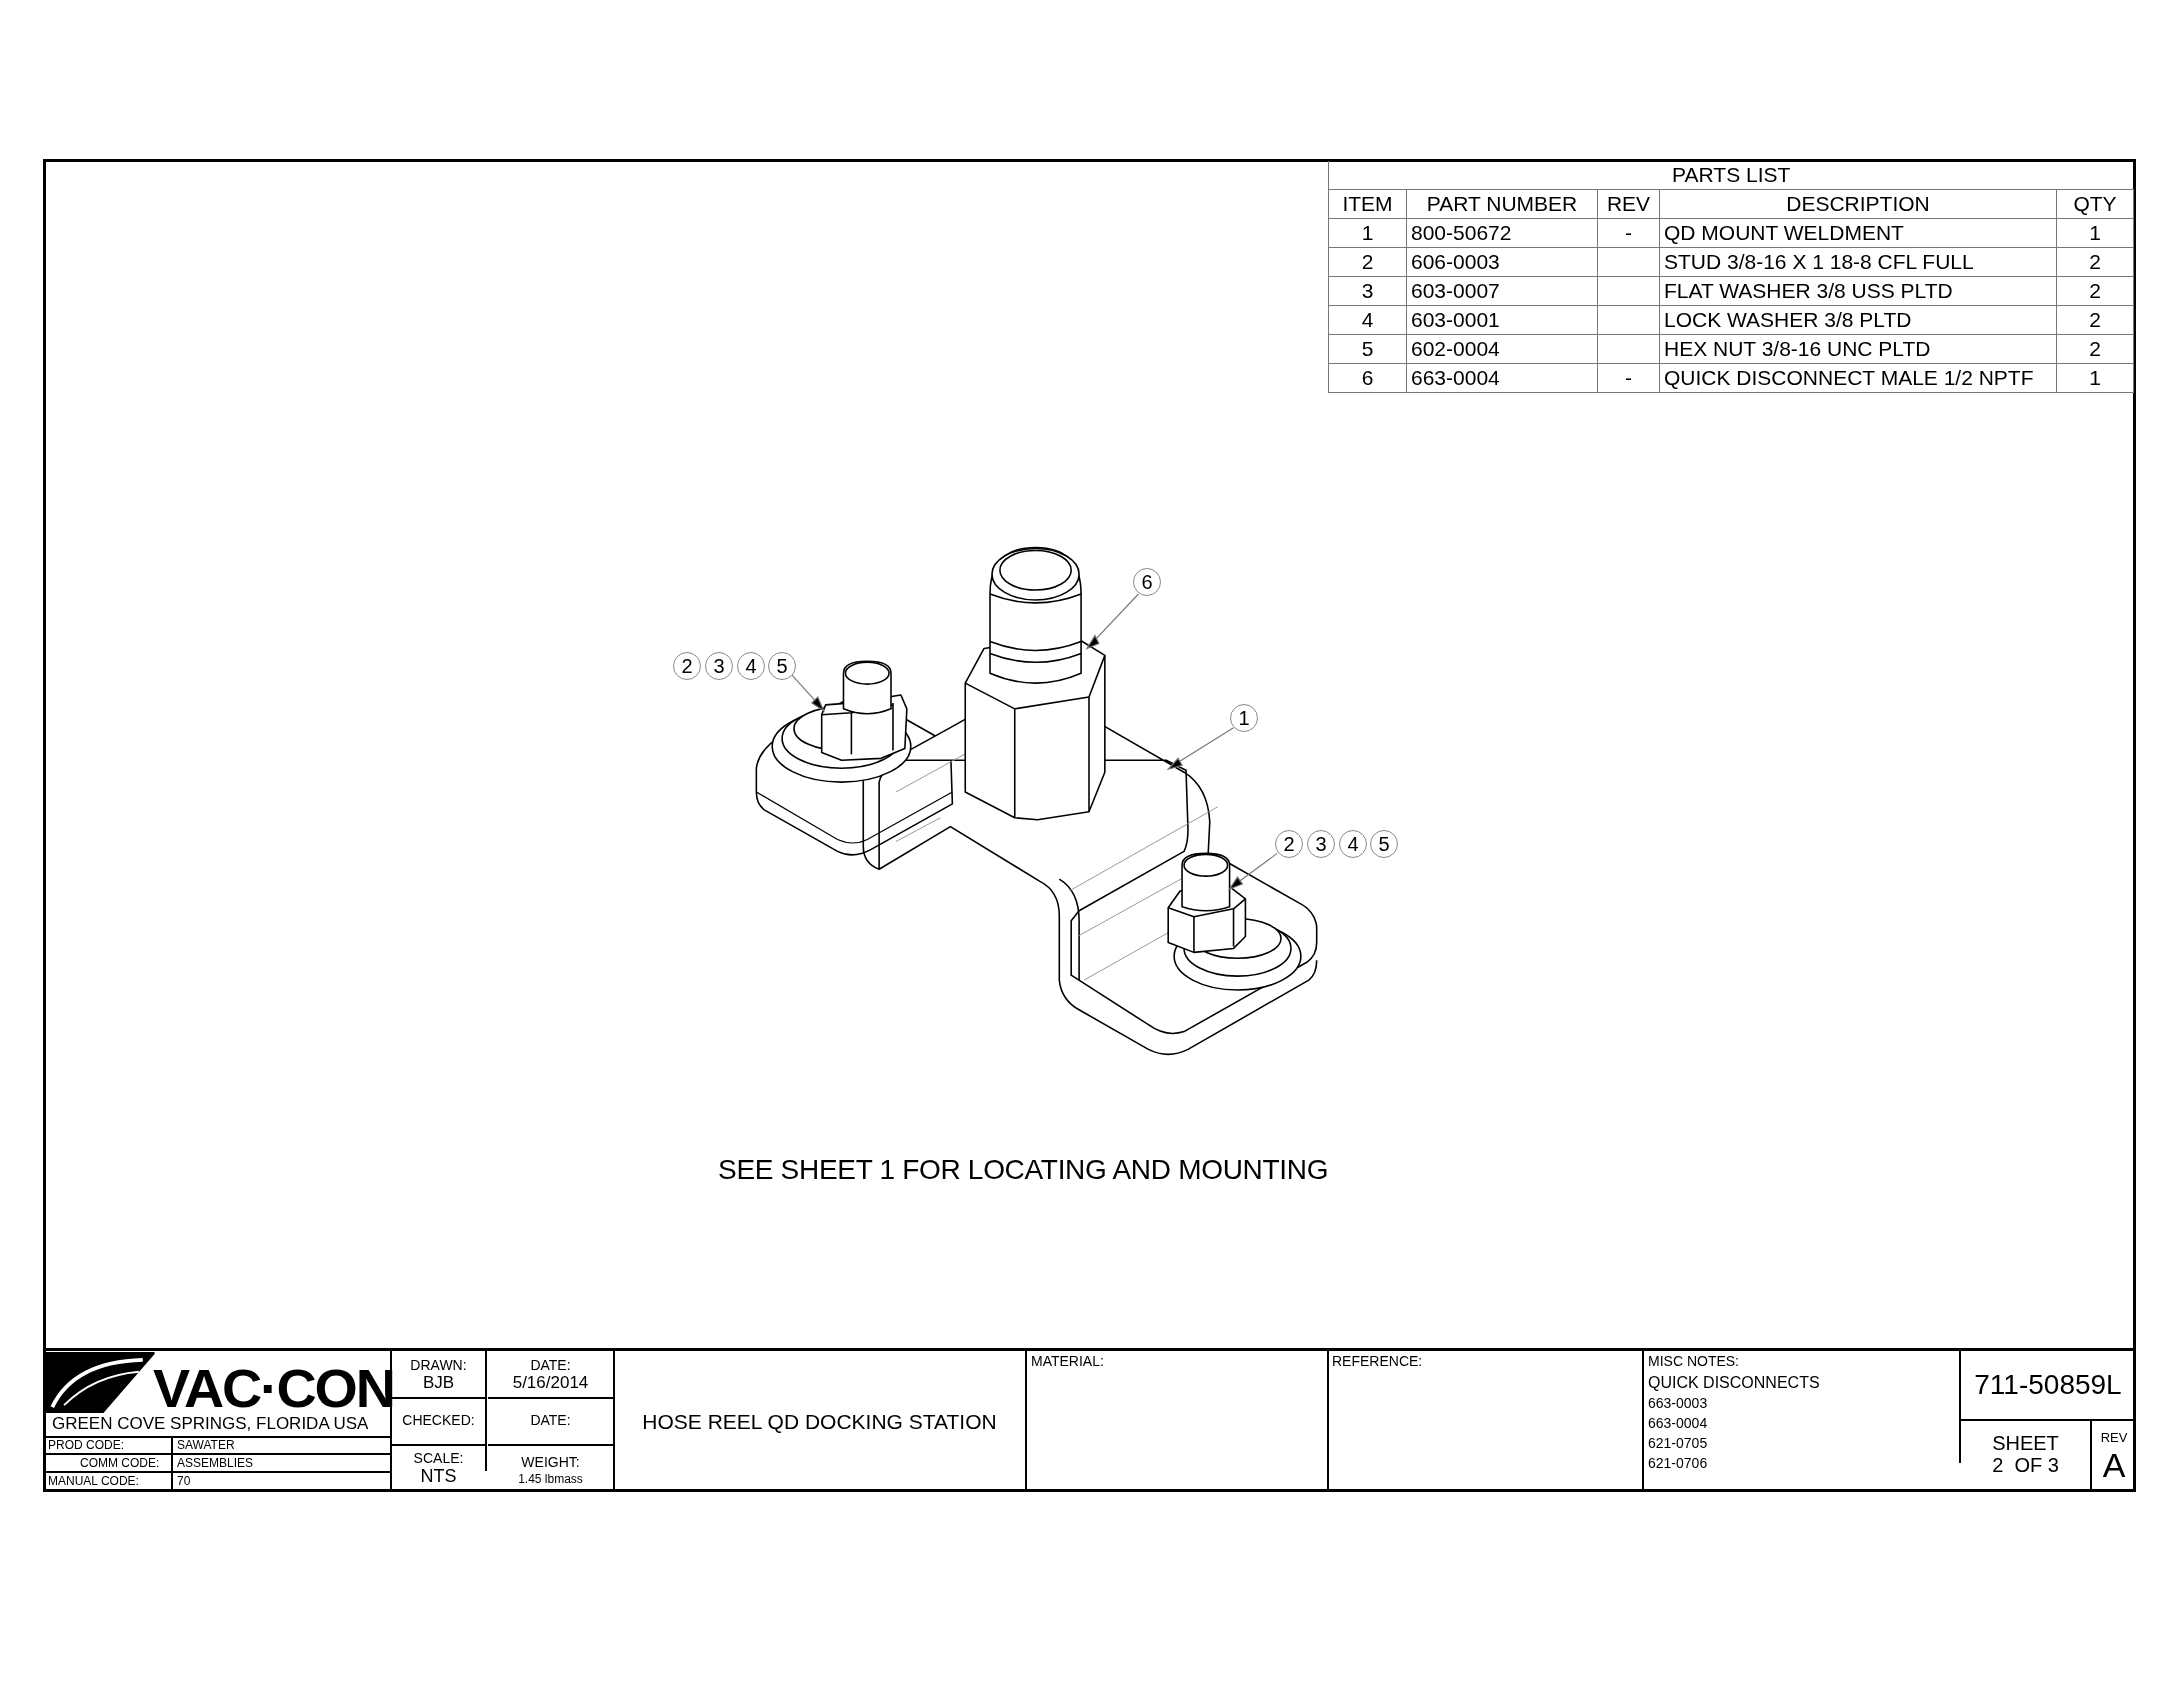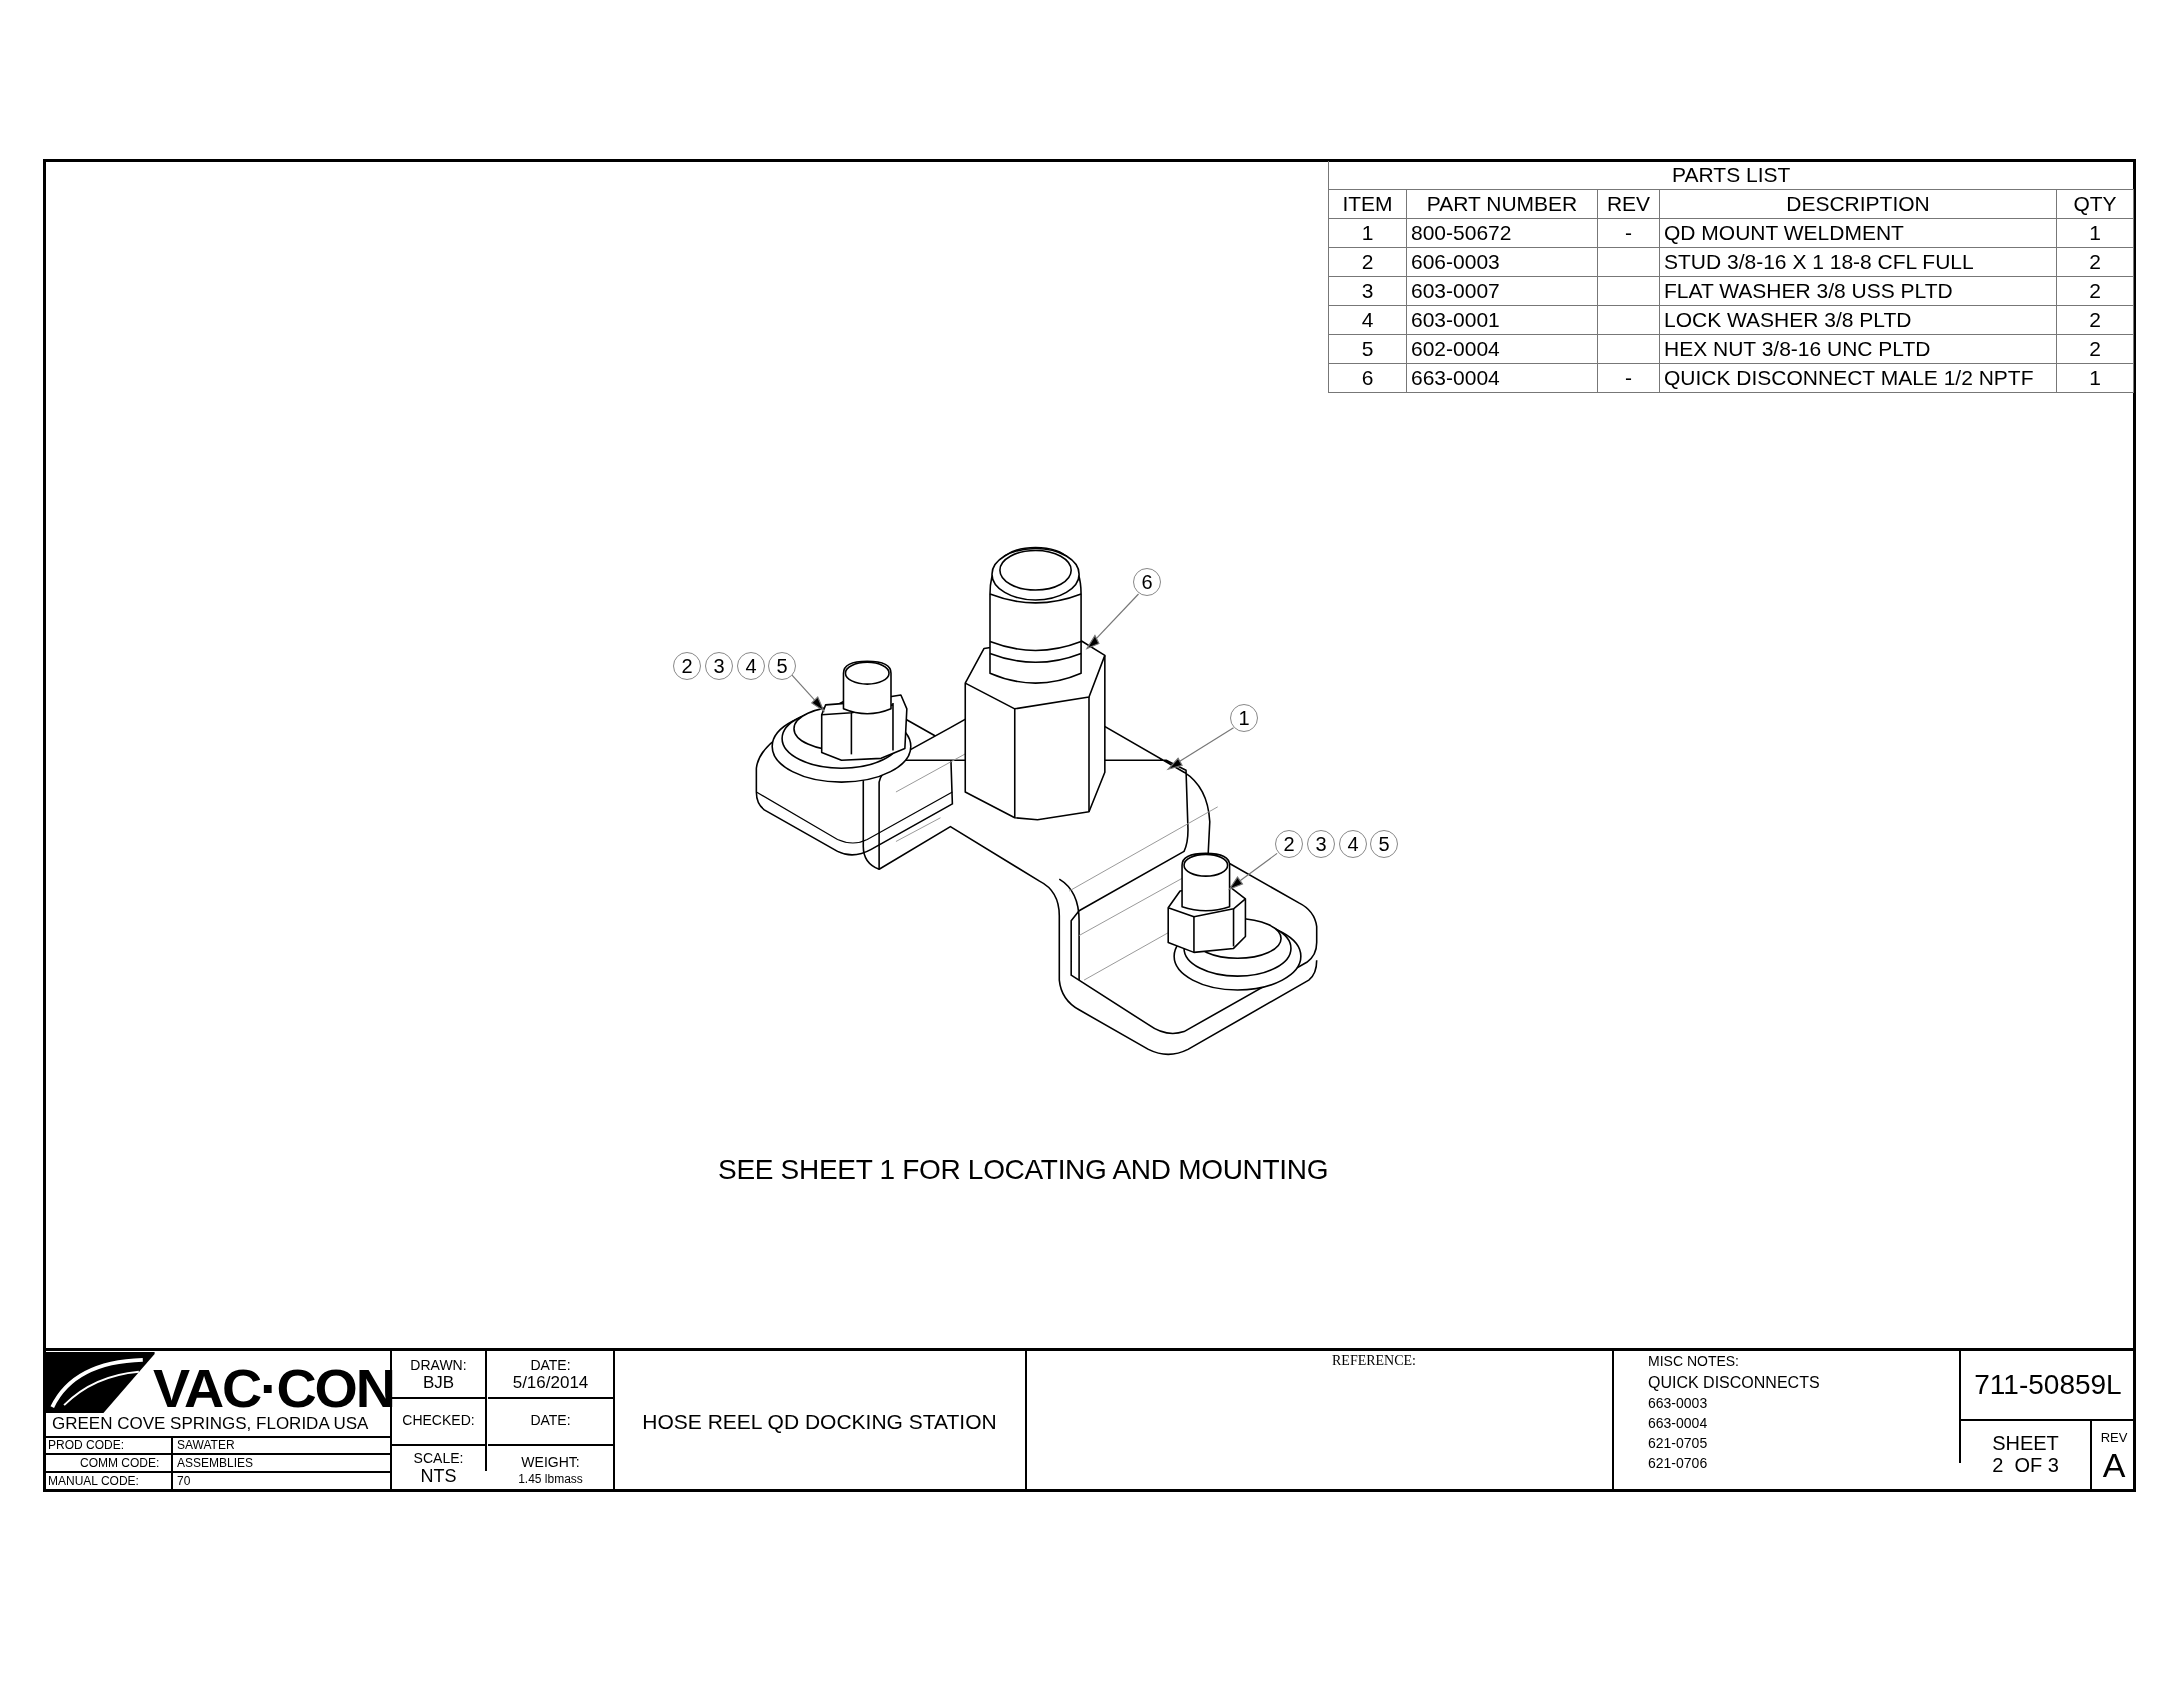--- a/index.html
+++ b/index.html
@@ -206,22 +206,26 @@
     <div class="ctr lbl" style="top:61px;">DATE:</div>
     <div class="hline" style="left:0;top:93px;width:127px;"></div>
     <div class="ctr lbl" style="top:103px;">WEIGHT:</div>
     <div class="ctr small" style="top:121px;">1.45 lbmass</div>
   </div>
 
   <div class="cell" style="left:570px;top:0;width:413px;height:140px;">
     <div class="ctr" style="top:59px;font-size:21px;">HOSE REEL QD DOCKING STATION</div>
   </div>
 
-
-  <div class="cell" style="left:1285px;top:0;width:285px;height:140px;font-family:Liberation Serif, serif;">
+  <div class="cell" style="left:983px;top:0;width:302px;height:140px;">
+    <div class="abs lbl" style="left:4px;top:2px;">MATERIAL:</div>
+    <div class="abs" style="left:4px;top:20px;font-size:16px;"></div>
+  </div>
+
+  <div class="cell" style="left:1285px;top:0;width:315px;height:140px;">
     <div class="abs lbl" style="left:3px;top:2px;">REFERENCE:</div>
   </div>
 
   <div class="cell" style="left:1600px;top:0;width:317px;height:112px;">
     <div class="abs lbl" style="left:4px;top:2px;">MISC NOTES:</div>
     <div class="abs" style="left:4px;top:22px;font-size:16px;line-height:20px;">
       <div>QUICK DISCONNECTS</div>
       <div style="font-size:14px;">663-0003</div>
       <div style="font-size:14px;">663-0004</div>
       <div style="font-size:14px;">621-0705</div>

